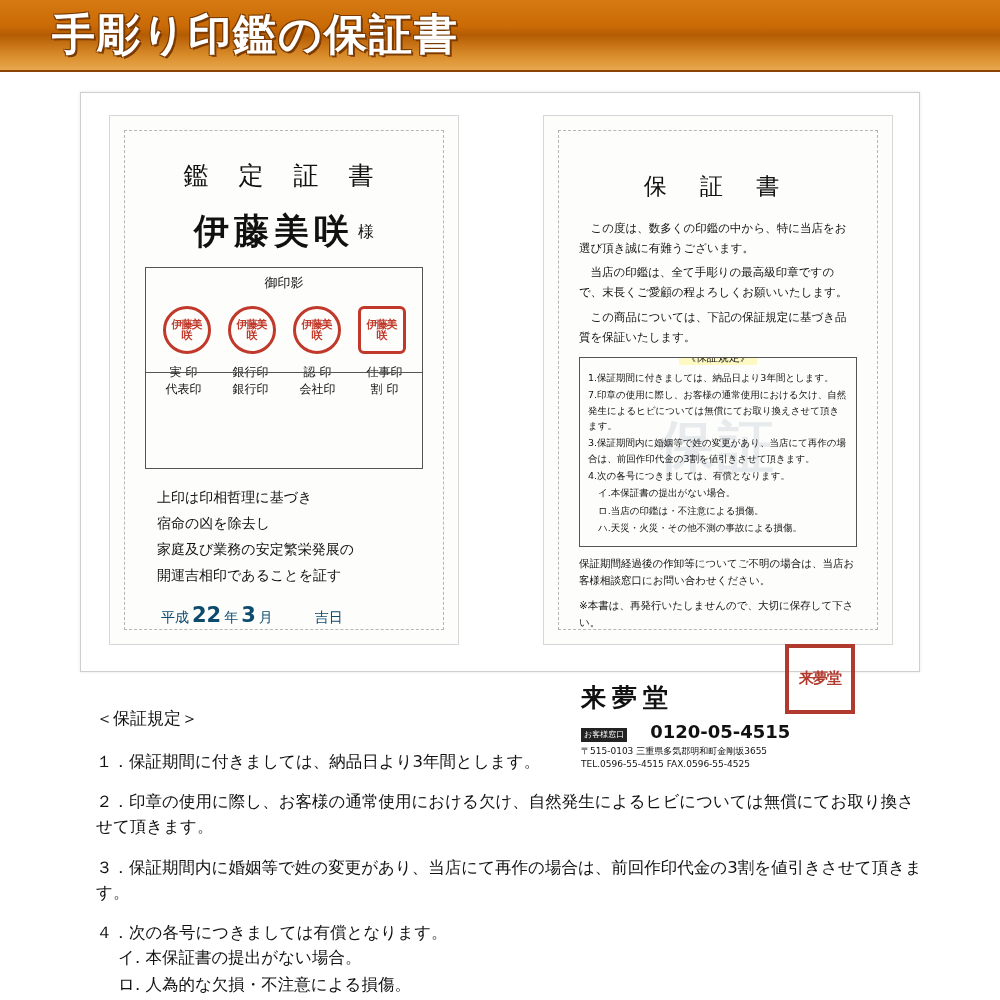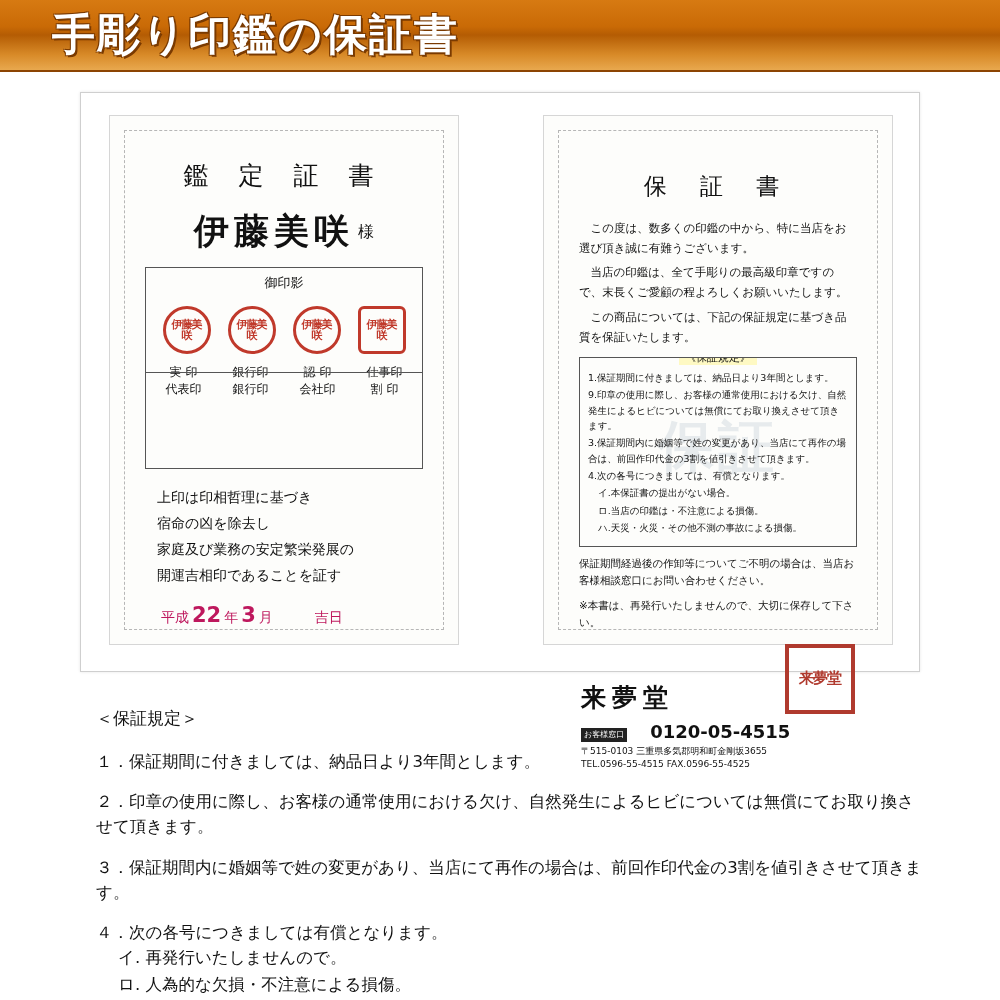--- a/index.html
+++ b/index.html
@@ -171,21 +171,21 @@
   .statement {
     margin: 16px 18px 0 18px;
     font-size: 14px;
     line-height: 1.85;
     color: #111;
   }
 
   .date-line {
     margin: 14px 18px 0 22px;
     font-size: 14px;
-    color: #be185d;
+    color: #0c4a6e;
     display: flex;
     align-items: baseline;
   }
   .date-big {
     font-size: 21px;
     font-weight: bold;
     margin: 0 3px;
   }
   .date-gap { display: inline-block; width: 42px; }
 
@@ -382,21 +382,21 @@
       <div class="sheet-title small jp">保 証 書</div>
 
       <div class="para first jp">この度は、数多くの印鑑の中から、特に当店をお選び頂き誠に有難うございます。</div>
       <div class="para jp">当店の印鑑は、全て手彫りの最高級印章ですので、末長くご愛顧の程よろしくお願いいたします。</div>
       <div class="para jp">この商品については、下記の保証規定に基づき品質を保証いたします。</div>
 
       <div class="rules-box">
         <div class="rules-legend jp">《保証規定》</div>
         <div class="watermark jp">保証</div>
         <div class="rule jp">1.保証期間に付きましては、納品日より3年間とします。</div>
-        <div class="rule jp">9.印章の使用に際し、お客様の通常使用における欠け、自然発生によるヒビについては無償にてお取り換えさせて頂きます。</div>
+        <div class="rule jp">7.印章の使用に際し、お客様の通常使用における欠け、自然発生によるヒビについては無償にてお取り換えさせて頂きます。</div>
         <div class="rule jp">3.保証期間内に婚姻等で姓の変更があり、当店にて再作の場合は、前回作印代金の3割を値引きさせて頂きます。</div>
         <div class="rule jp">4.次の各号につきましては、有償となります。</div>
         <div class="rule sub jp">イ.本保証書の提出がない場合。</div>
         <div class="rule sub jp">ロ.当店の印鑑は・不注意による損傷。</div>
         <div class="rule sub jp">ハ.天災・火災・その他不測の事故による損傷。</div>
       </div>
 
       <div class="note jp">保証期間経過後の作卸等についてご不明の場合は、当店お客様相談窓口にお問い合わせください。</div>
       <div class="note jp">※本書は、再発行いたしませんので、大切に保存して下さい。</div>
 
@@ -416,17 +416,17 @@
   </div>
 </div>
 
 <div class="terms">
   <div class="terms-title">＜保証規定＞</div>
   <div class="term">１．保証期間に付きましては、納品日より3年間とします。</div>
   <div class="term">２．印章の使用に際し、お客様の通常使用における欠け、自然発生によるヒビについては無償にてお取り換させて頂きます。</div>
   <div class="term">３．保証期間内に婚姻等で姓の変更があり、当店にて再作の場合は、前回作印代金の3割を値引きさせて頂きます。</div>
   <div class="term">
     <div>４．次の各号につきましては有償となります。</div>
-    <div class="term-sub">イ. 再発行いたしませんので。</div>
+    <div class="term-sub">イ. 本保証書の提出がない場合。</div>
     <div class="term-sub">ロ. 人為的な欠損・不注意による損傷。</div>
     <div class="term-sub">ハ. 天災・火災・その他不測の事故による損傷。</div>
   </div>
 </div>
 
 </body></html>

